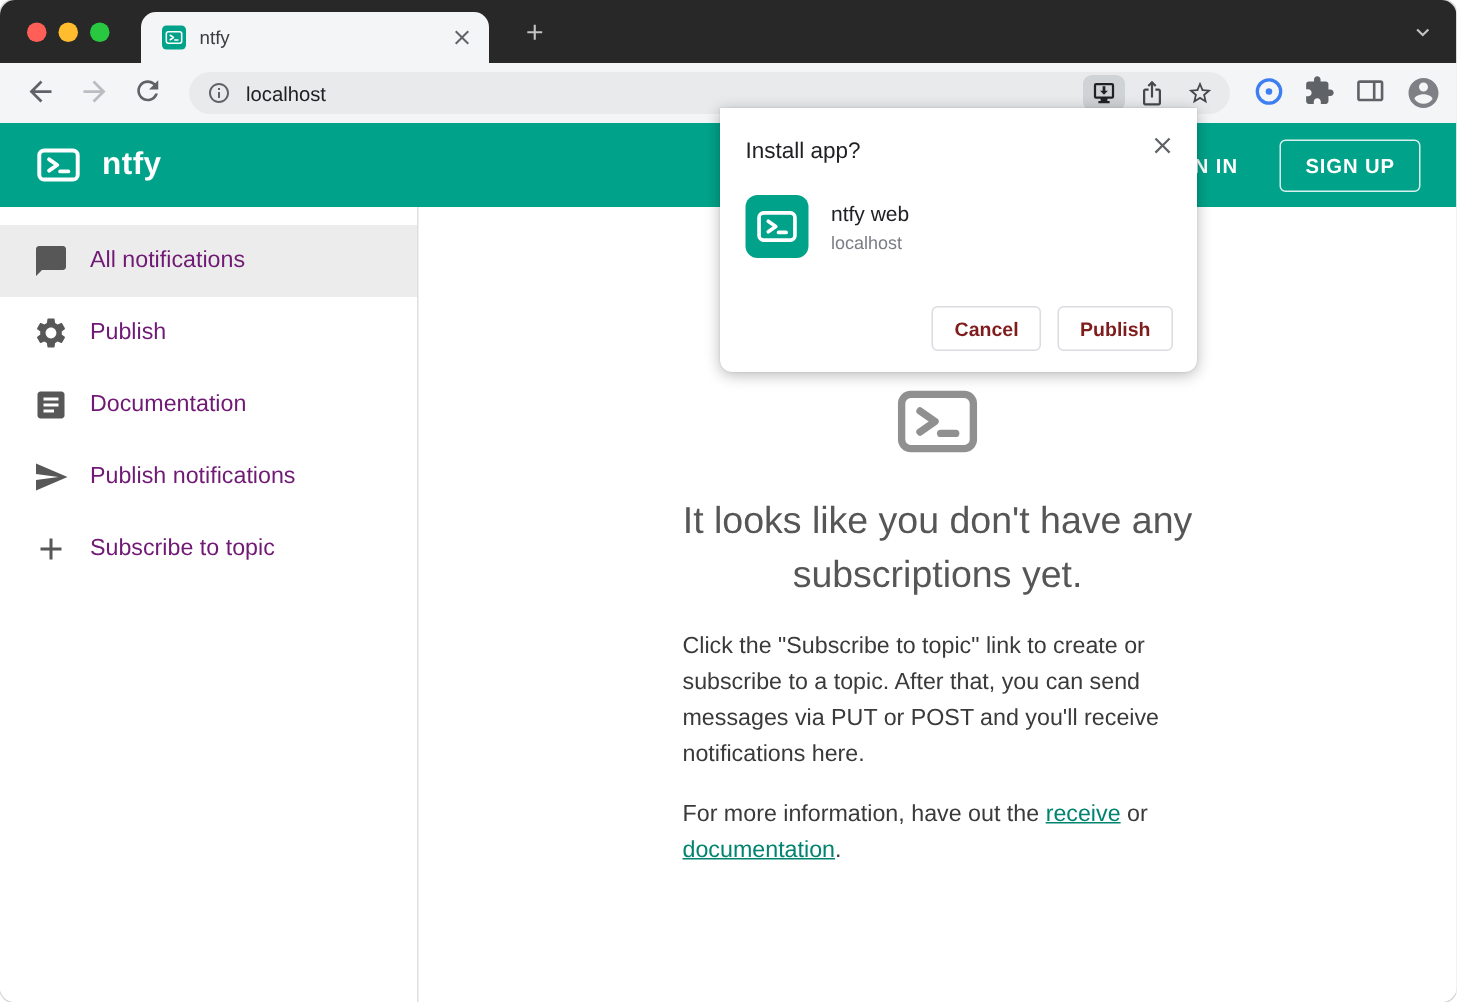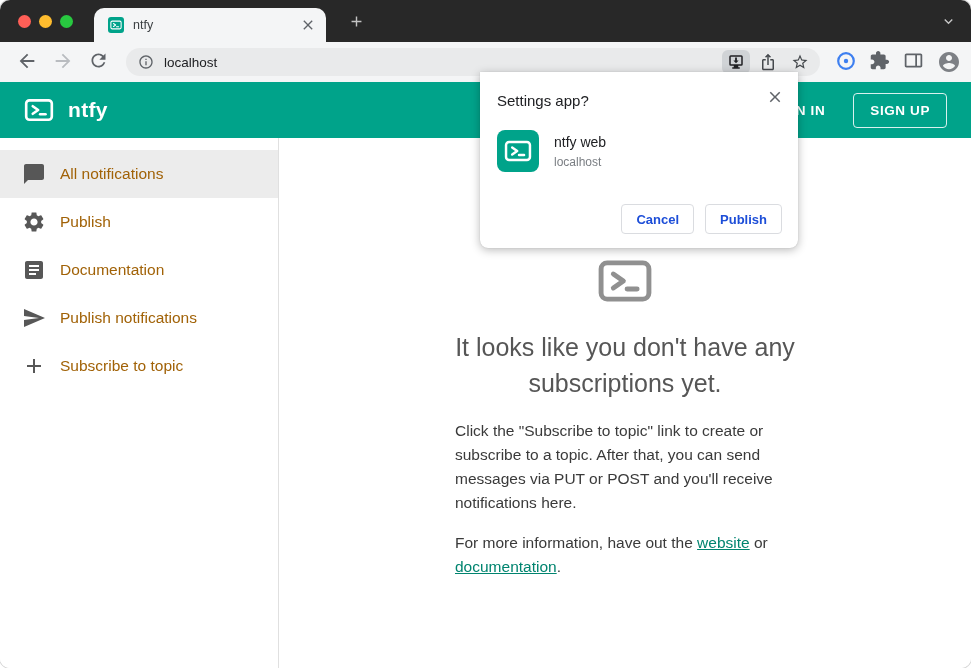--- a/index.html
+++ b/index.html
@@ -44,21 +44,21 @@
   .hbtn{ font-size:13.5px; font-weight:bold; letter-spacing:0.6px; color:#fff; padding:9px 16px;
          border-radius:4px; cursor:pointer; white-space:nowrap; }
   .hbtn.outlined{ border:1px solid rgba(255,255,255,0.85); margin-left:12px; }
 
   
   .app-body{ display:flex; height:530px; background:#fff; }
   .sidebar{ width:279px; flex:none; border-right:1px solid #e0e0e0; padding-top:12px; background:#fff; }
   .side-item{ height:48px; display:flex; align-items:center; padding-left:22px; cursor:pointer; }
   .side-item.selected{ background:#ececec; }
   .side-icon{ width:24px; height:24px; color:#575757; flex:none; }
-  .side-label{ margin-left:14px; font-size:15.5px; color:#a16207; }
+  .side-label{ margin-left:14px; font-size:15.5px; color:#701a75; }
 
   .main{ flex:1; padding-top:115px; display:flex; flex-direction:column; align-items:center; }
   .empty-logo{ width:62px; height:56px; color:#909090; }
   .empty-heading{ margin-top:20px; max-width:430px; text-align:center; font-size:25px; line-height:36px;
                   font-weight:400; color:#565656; }
   .empty-text{ width:340px; margin-top:18px; font-size:15.5px; line-height:24px; color:#3a3a3a; }
   .empty-text + .empty-text{ margin-top:16px; }
   .tlink{ color:#00846f; text-decoration:underline; cursor:pointer; }
 
   
@@ -68,21 +68,21 @@
   .dialog-close{ position:absolute; right:14px; top:16px; width:18px; height:18px; color:#5f6368; cursor:pointer; }
   .dialog-approw{ position:absolute; left:17px; top:58px; display:flex; align-items:center; }
   .dialog-appicon{ width:42px; height:42px; border-radius:8px; background:#00a38a; color:#fff;
                    display:flex; align-items:center; justify-content:center; flex:none; }
   .dialog-appicon svg{ width:28px; height:28px; }
   .dialog-apptext{ margin-left:15px; }
   .dialog-appname{ font-size:14px; color:#202124; }
   .dialog-apporigin{ margin-top:5px; font-size:12px; color:#7a7e83; }
   .dialog-actions{ position:absolute; right:16px; bottom:14px; display:flex; gap:11px; }
   .dlg-btn{ min-width:68px; height:30px; border:1px solid #dadce0; border-radius:4px; background:#fff;
-            color:#1d4ed8; font-size:13px; font-weight:bold; display:flex; align-items:center;
+            color:#7f1d1d; font-size:13px; font-weight:bold; display:flex; align-items:center;
             justify-content:center; padding:0 14px; cursor:pointer; }
   svg{ display:block; }
   .hidden-defs{ position:absolute; width:0; height:0; overflow:hidden; }
 </style>
 </head>
 <body>
 
 <svg class="hidden-defs" xmlns="http://www.w3.org/2000/svg">
   <symbol id="ntfy-logo" viewBox="0 0 24 24">
     <rect x="1.75" y="4.25" width="20.5" height="15.5" rx="2.6" fill="none" stroke="currentColor" stroke-width="2.1"></rect>
@@ -251,26 +251,26 @@
     </nav>
 
     <main class="main">
       <span class="empty-logo">
         <svg width="62" height="56" viewBox="0 0 24 24">
             <use href="#ntfy-logo"></use>
           </svg>
       </span>
       <h2 class="empty-heading">It looks like you don't have any subscriptions yet.</h2>
       <p class="empty-text">Click the "Subscribe to topic" link to create or subscribe to a topic. After that, you can send messages via PUT or POST and you'll receive notifications here.</p>
-      <p class="empty-text"><span>For more information, have out the </span><a class="tlink">website</a><span> or </span><a class="tlink">documentation</a><span>.</span></p>
+      <p class="empty-text"><span>For more information, have out the </span><a class="tlink">receive</a><span> or </span><a class="tlink">documentation</a><span>.</span></p>
     </main>
   </div>
 
   <div class="dialog">
-    <div class="dialog-title">Settings app?</div>
+    <div class="dialog-title">Install app?</div>
     <span class="dialog-close">
       <svg viewBox="0 0 24 24" width="18" height="18" fill="currentColor">
           <path d="M19 6.41L17.59 5 12 10.59 6.41 5 5 6.41 10.59 12 5 17.59 6.41 19 12 13.41 17.59 19 19 17.59 13.41 12z"></path>
         </svg>
     </span>
     <div class="dialog-approw">
       <span class="dialog-appicon">
         <svg viewBox="0 0 24 24">
             <use href="#ntfy-logo"></use>
           </svg>

